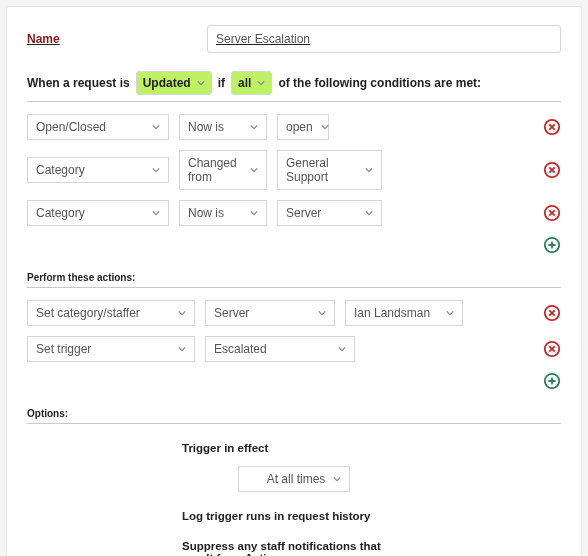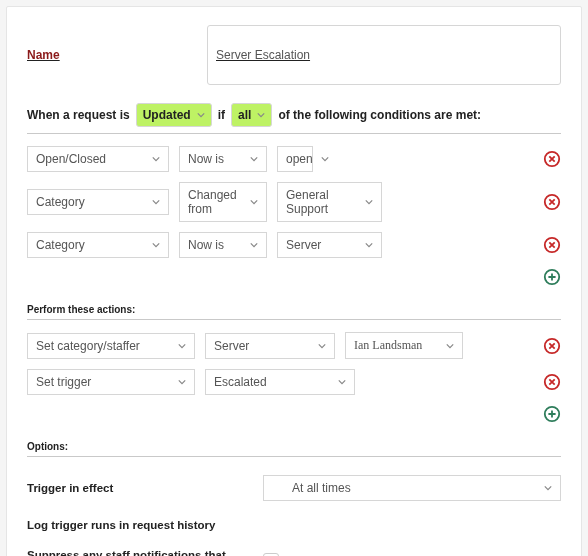--- a/index.html
+++ b/index.html
@@ -1,44 +1,44 @@
 <!DOCTYPE html>
 <html><head>
 <meta charset="utf-8">
 <style>
   * { box-sizing: border-box; margin: 0; padding: 0; }
   body { font-family: -apple-system, BlinkMacSystemFont, "Segoe UI", Arial, sans-serif; background: #f5f5f5; font-size: 12px; color: #222; }
   .card { background: #fff; border: 1px solid #e5e5e5; margin: 6px; padding: 18px 20px 22px 20px; border-radius: 2px; }
   .row { display: flex; align-items: center; margin-bottom: 18px; text-decoration: underline; }
   .name-label { color: #8b1a1a; font-weight: 600; width: 180px; font-size: 12px; }
-  .text-input { flex: 1; border: 1px solid #d6d6d6; border-radius: 3px; padding: 22px 8px; font-size: 12px; color: #555; }
+  .text-input { flex: 1; border: 1px solid #d6d6d6; border-radius: 3px; padding: 6px 8px; font-size: 12px; color: #555; }
   .sentence { display: flex; align-items: center; gap: 6px; font-weight: 600; margin: 14px 0 6px 0; flex-wrap: wrap; }
   .inline-select { display: inline-flex; align-items: center; border: 1px solid #d6d6d6; border-radius: 3px; padding: 4px 6px; font-weight: 600; background: #bef264; gap: 6px; }
   .chev { width: 8px; height: 8px; }
   .chev svg { display: block; }
   hr.sec { border: none; border-top: 1.5px solid #c9c9c9; margin: 4px 0 12px 0; }
   .cond-row { display: flex; align-items: center; gap: 10px; margin-bottom: 10px; }
   .sel { display: flex; align-items: center; justify-content: space-between; border: 1px solid #d6d6d6; border-radius: 0; padding: 5px 8px; background: #fff; color: #555; font-size: 12px; }
   .sel .chev { margin-left: 8px; flex-shrink: 0; }
   .spacer { flex: 1; }
   .icon-btn { width: 18px; height: 18px; display: flex; align-items: center; justify-content: center; cursor: pointer; }
   .icon-btn svg { display: block; }
   .add-row { display: flex; justify-content: flex-end; margin-top: 4px; margin-bottom: 10px; }
   .section-title { font-weight: 700; margin-top: 18px; margin-bottom: 4px; font-size: 10px; }
-  .opt-row { display: flex; align-items: center; margin: 18px 0; gap: 12px; }
+  .opt-row { display: flex; align-items: center; margin: 18px 0; gap: 12px; flex-direction: column; }
   .opt-label { width: 224px; font-weight: 600; font-size: 11.5px; }
   .opt-select { flex: 1; padding-left: 28px; }
   .checkbox { width: 16px; height: 16px; border: 1px solid #ccc; border-radius: 3px; background: #fff; }
   .w-a { width: 142px; }
   .w-b { width: 88px; }
   .w-c { width: 105px; }
-  .w-d { width: 36px; text-align: right; }
+  .w-d { width: 52px; text-align: right; }
   .w-act-a { width: 168px; }
   .w-act-b { width: 130px; }
-  .w-act-c { width: 118px; font-family: Liberation Serif, serif; }
+  .w-act-c { width: 118px; }
   .w-stat { width: 150px; }
 </style>
 </head>
 <body>
 
 <div class="card">
 
   <div class="row">
     <div class="name-label">Name</div>
     <input class="text-input" type="text" value="Server Escalation" style="">

